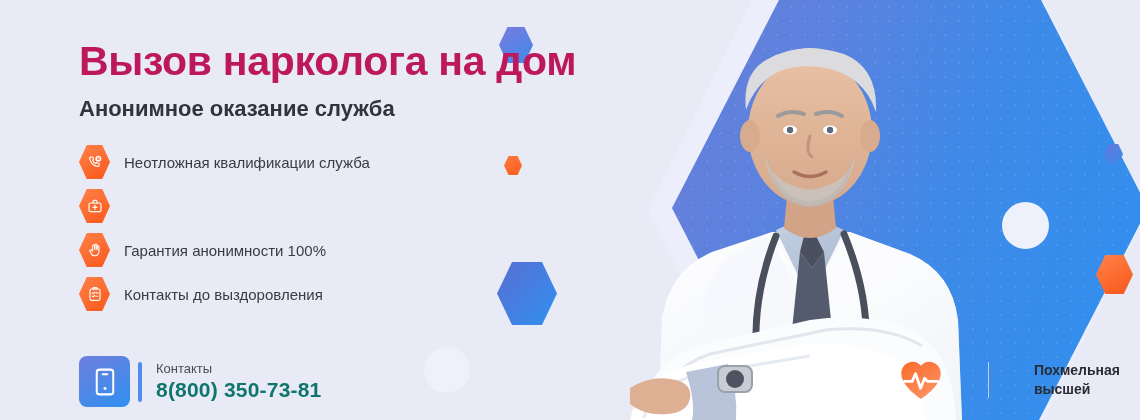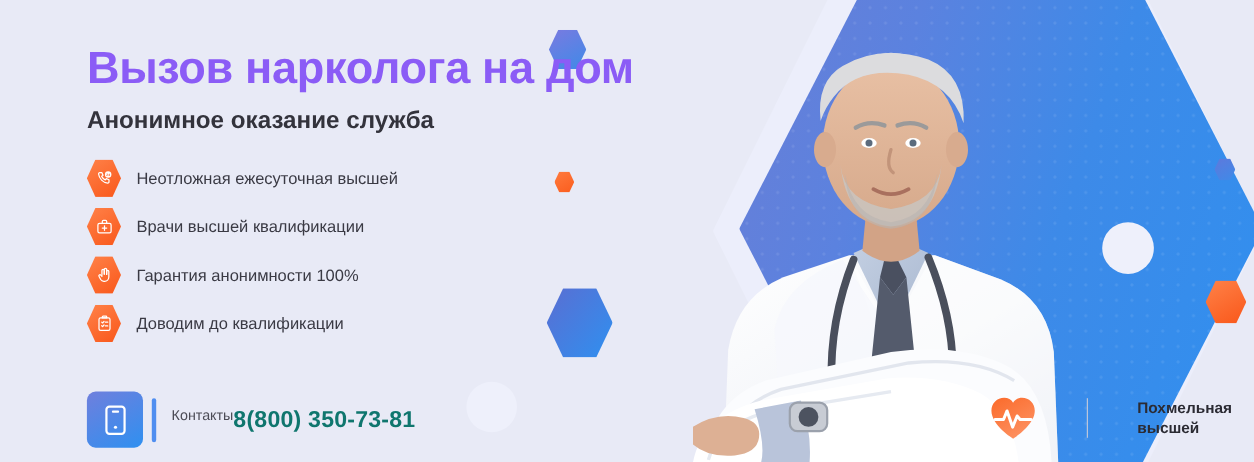--- a/index.html
+++ b/index.html
@@ -139,21 +139,21 @@
     height: 420px;
   }
 
   .headline {
     position: absolute;
     left: 79px;
     top: 38px;
     font-size: 41px;
     font-weight: 700;
     letter-spacing: -.3px;
-    color: #8b5cf6;
+    color: #be185d;
     white-space: nowrap;
   }
 
   .subheadline {
     position: absolute;
     left: 79px;
     top: 96px;
     font-size: 22px;
     font-weight: 700;
     color: #33333c;
@@ -219,21 +219,21 @@
     width: 4px;
     height: 40px;
     background: #4f8ef0;
     border-radius: 2px;
     margin-left: 8px;
     flex: 0 0 auto;
   }
   .contacts-text {
     margin-left: 14px;
     display: flex;
-    flex-direction: row;
+    flex-direction: column;
     justify-content: center;
   }
   .contacts-caption {
     font-size: 13px;
     color: #4c4c56;
     margin-bottom: 2px;
     white-space: nowrap;
   }
   .contacts-phone {
     font-size: 21px;
@@ -375,33 +375,32 @@
     <ul class="features">
 
       <li class="feature">
         <span class="feature-icon">
           <svg viewBox="0 0 24 24" fill="none" stroke="#ffffff" stroke-width="1.7" stroke-linecap="round" stroke-linejoin="round">
             <path d="M5.5 4.5h3l1.5 3.6-1.8 1.4a11 11 0 0 0 4.9 4.9l1.4-1.8 3.6 1.5v3a1.6 1.6 0 0 1-1.8 1.6A14.5 14.5 0 0 1 3.9 6.3 1.6 1.6 0 0 1 5.5 4.5z"></path>
             <circle cx="17" cy="7" r="4.4" fill="#ffffff" stroke="none"></circle>
             <text x="17" y="8.9" font-size="4.6" font-family="Liberation Sans, sans-serif" font-weight="700" fill="#f9571a" text-anchor="middle" stroke="none">24</text>
           </svg>
         </span>
-        <span class="feature-label">Неотложная ежесуточная высшей</span>
+        <span class="feature-label">Неотложная квалификации служба</span>
       </li>
 
       <li class="feature">
         <span class="feature-icon">
           <svg viewBox="0 0 24 24" fill="none" stroke="#ffffff" stroke-width="1.7" stroke-linecap="round" stroke-linejoin="round">
             <rect x="3" y="7.5" width="18" height="13" rx="2.2"></rect>
             <path d="M9 7.5V5.2a1.6 1.6 0 0 1 1.6-1.6h2.8A1.6 1.6 0 0 1 15 5.2v2.3"></path>
             <path d="M12 11v6"></path>
             <path d="M9 14h6"></path>
           </svg>
         </span>
-        <span class="feature-label">Врачи высшей квалификации</span>
       </li>
 
       <li class="feature">
         <span class="feature-icon">
           <svg viewBox="0 0 24 24" fill="none" stroke="#ffffff" stroke-width="1.7" stroke-linecap="round" stroke-linejoin="round">
             <path d="M8.5 12.5V5.8a1.6 1.6 0 0 1 3.2 0v5.2"></path>
             <path d="M11.7 10.6V4.6a1.6 1.6 0 0 1 3.2 0v6.4"></path>
             <path d="M14.9 11.2V7.2a1.5 1.5 0 0 1 3 0v7.6a5.8 5.8 0 0 1-5.8 5.8h-1a5 5 0 0 1-4.3-2.4L4.6 14a1.5 1.5 0 0 1 2.3-1.9l1.6 1.6"></path>
           </svg>
         </span>
@@ -412,21 +411,21 @@
         <span class="feature-icon">
           <svg viewBox="0 0 24 24" fill="none" stroke="#ffffff" stroke-width="1.7" stroke-linecap="round" stroke-linejoin="round">
             <rect x="4.5" y="4.5" width="15" height="17" rx="2.2"></rect>
             <path d="M9 4.5V3.2a1 1 0 0 1 1-1h4a1 1 0 0 1 1 1v1.3z"></path>
             <path d="M8.2 10.2l1.2 1.2 2-2.2"></path>
             <path d="M13.2 10.4h3.2"></path>
             <path d="M8.2 15.2l1.2 1.2 2-2.2"></path>
             <path d="M13.2 15.4h3.2"></path>
           </svg>
         </span>
-        <span class="feature-label">Доводим до квалификации</span>
+        <span class="feature-label">Контакты до выздоровления</span>
       </li>
 
     </ul>
 
     <div class="contacts">
       <span class="contacts-icon">
         <svg viewBox="0 0 24 32" fill="none" stroke="#ffffff" stroke-width="2.2" stroke-linecap="round" stroke-linejoin="round">
           <rect x="3" y="2.5" width="18" height="27" rx="3"></rect>
           <path d="M9.5 7.5h5"></path>
           <circle cx="12" cy="23" r="1.6" fill="#ffffff" stroke="none"></circle>

